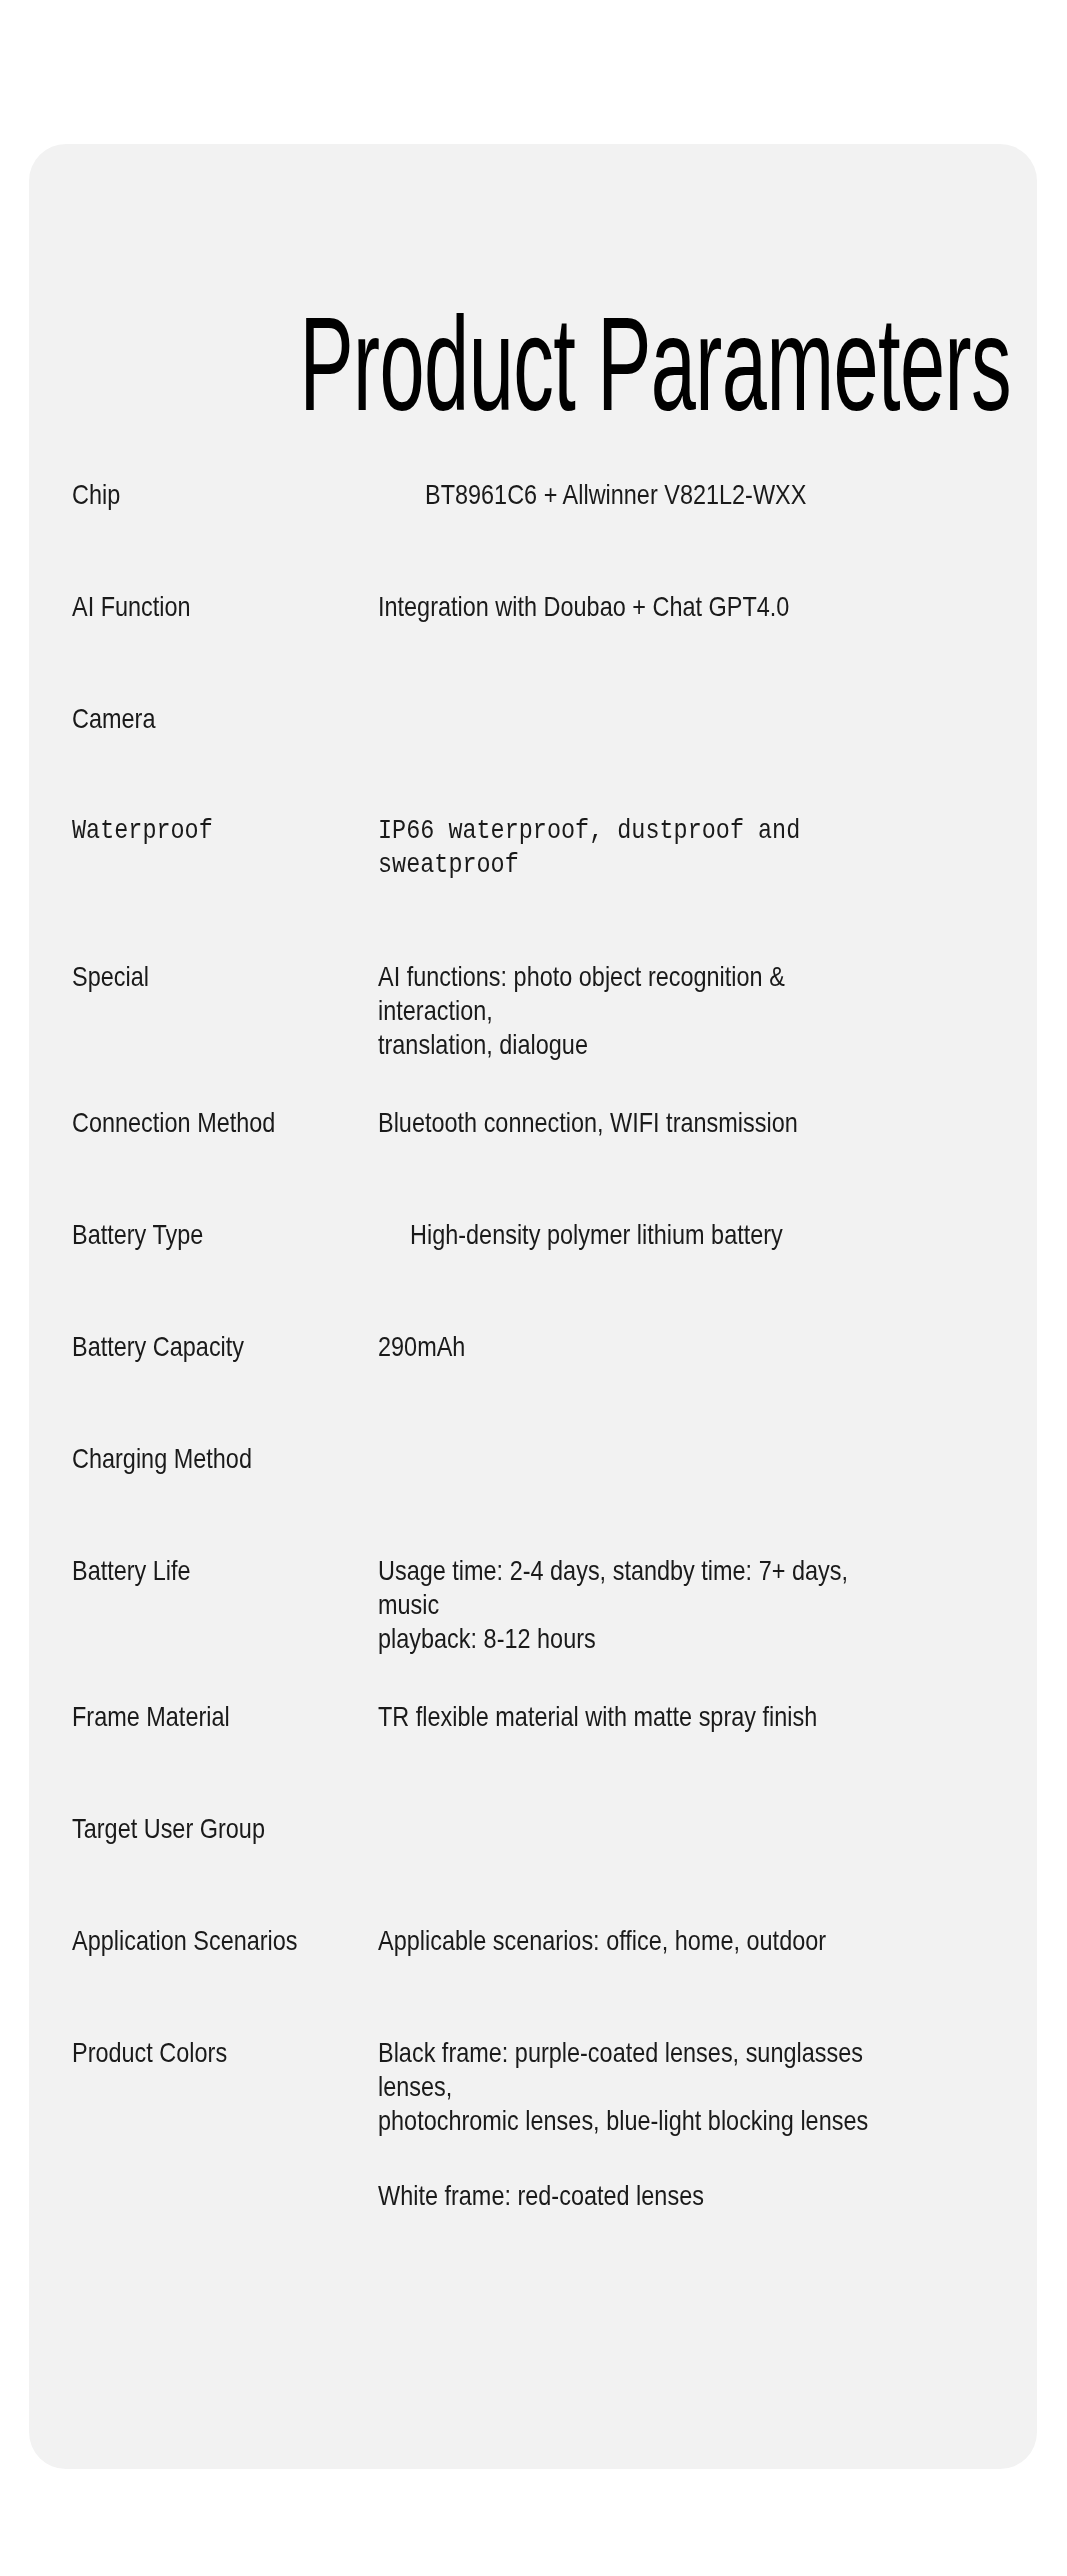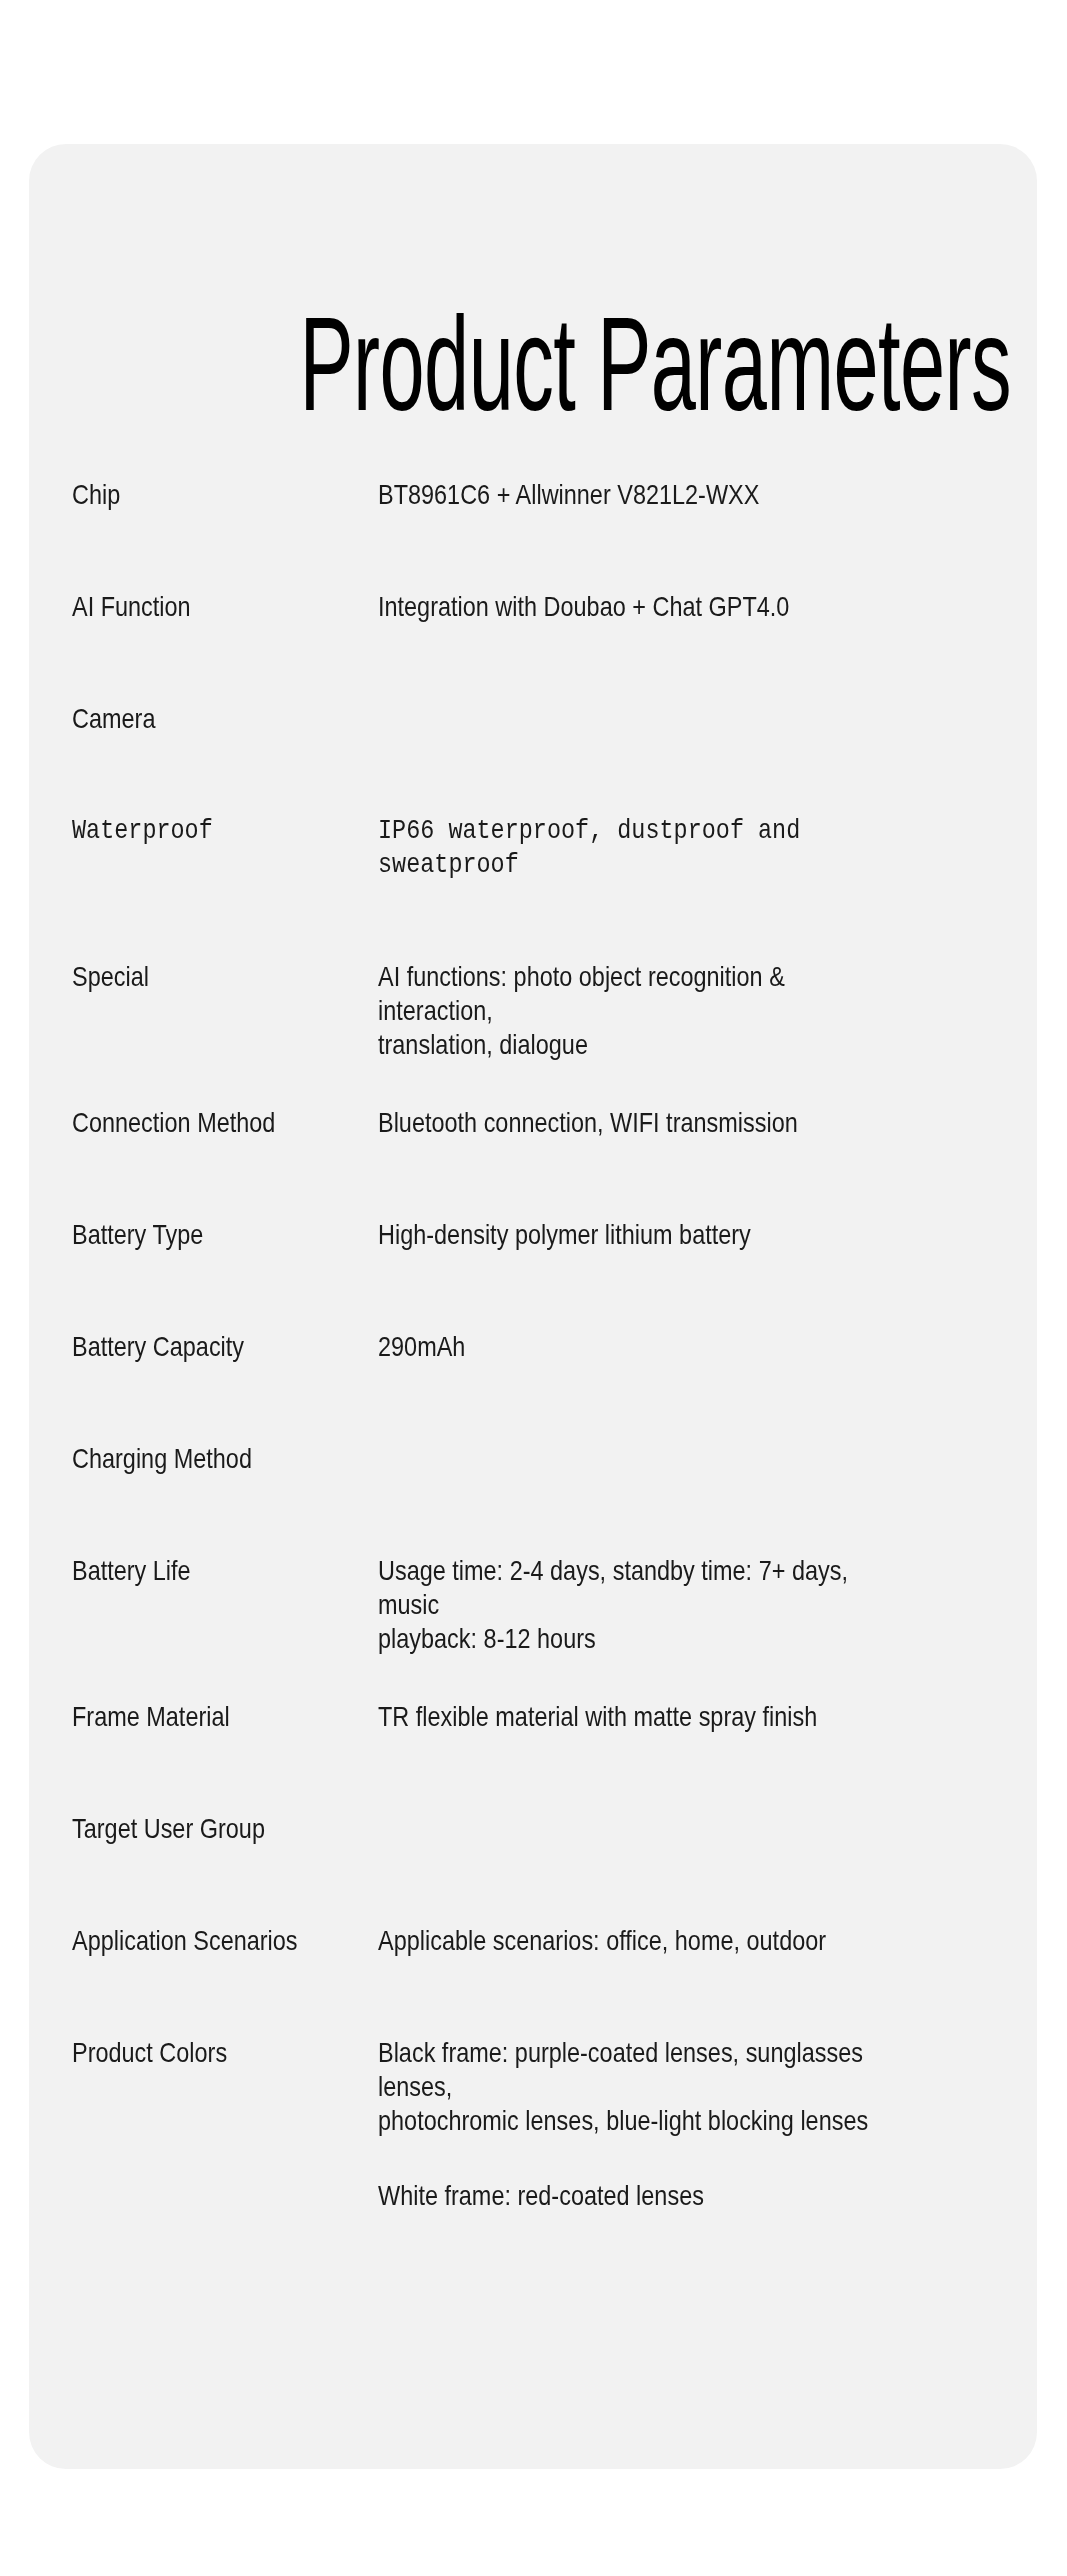--- a/index.html
+++ b/index.html
@@ -69,21 +69,21 @@
     transform-origin: 0 0;
   }
 </style>
 </head>
 <body style="--page-bg: #ffffff; --card-bg: #f2f2f2; --text-color: #1a1a1a;">
 
 <div class="card">
   <h1 class="title"><span class="title-inner">Product Parameters</span></h1>
 
   <div class="spec-list">
-  <div class="spec-row" style="margin-bottom: 78px;">
+  <div class="spec-row" style="margin-bottom: 78px; gap: 47px;">
     <div class="spec-label">Chip</div>
     <div class="spec-value">
           <div class="para">BT8961C6 + Allwinner V821L2-WXX</div>
         </div>
   </div>
 
   <div class="spec-row" style="margin-bottom: 78px;">
     <div class="spec-label">AI Function</div>
     <div class="spec-value">
           <div class="para">Integration with Doubao + Chat GPT4.0</div>
@@ -109,21 +109,21 @@
         </div>
   </div>
 
   <div class="spec-row" style="margin-bottom: 78px;">
     <div class="spec-label">Connection Method</div>
     <div class="spec-value">
           <div class="para">Bluetooth connection, WIFI transmission</div>
         </div>
   </div>
 
-  <div class="spec-row" style="margin-bottom: 78px;">
+  <div class="spec-row" style="margin-bottom: 78px; gap: 32px;">
     <div class="spec-label">Battery Type</div>
     <div class="spec-value">
           <div class="para">High-density polymer lithium battery</div>
         </div>
   </div>
 
   <div class="spec-row" style="margin-bottom: 78px;">
     <div class="spec-label">Battery Capacity</div>
     <div class="spec-value">
           <div class="para">290mAh</div>

